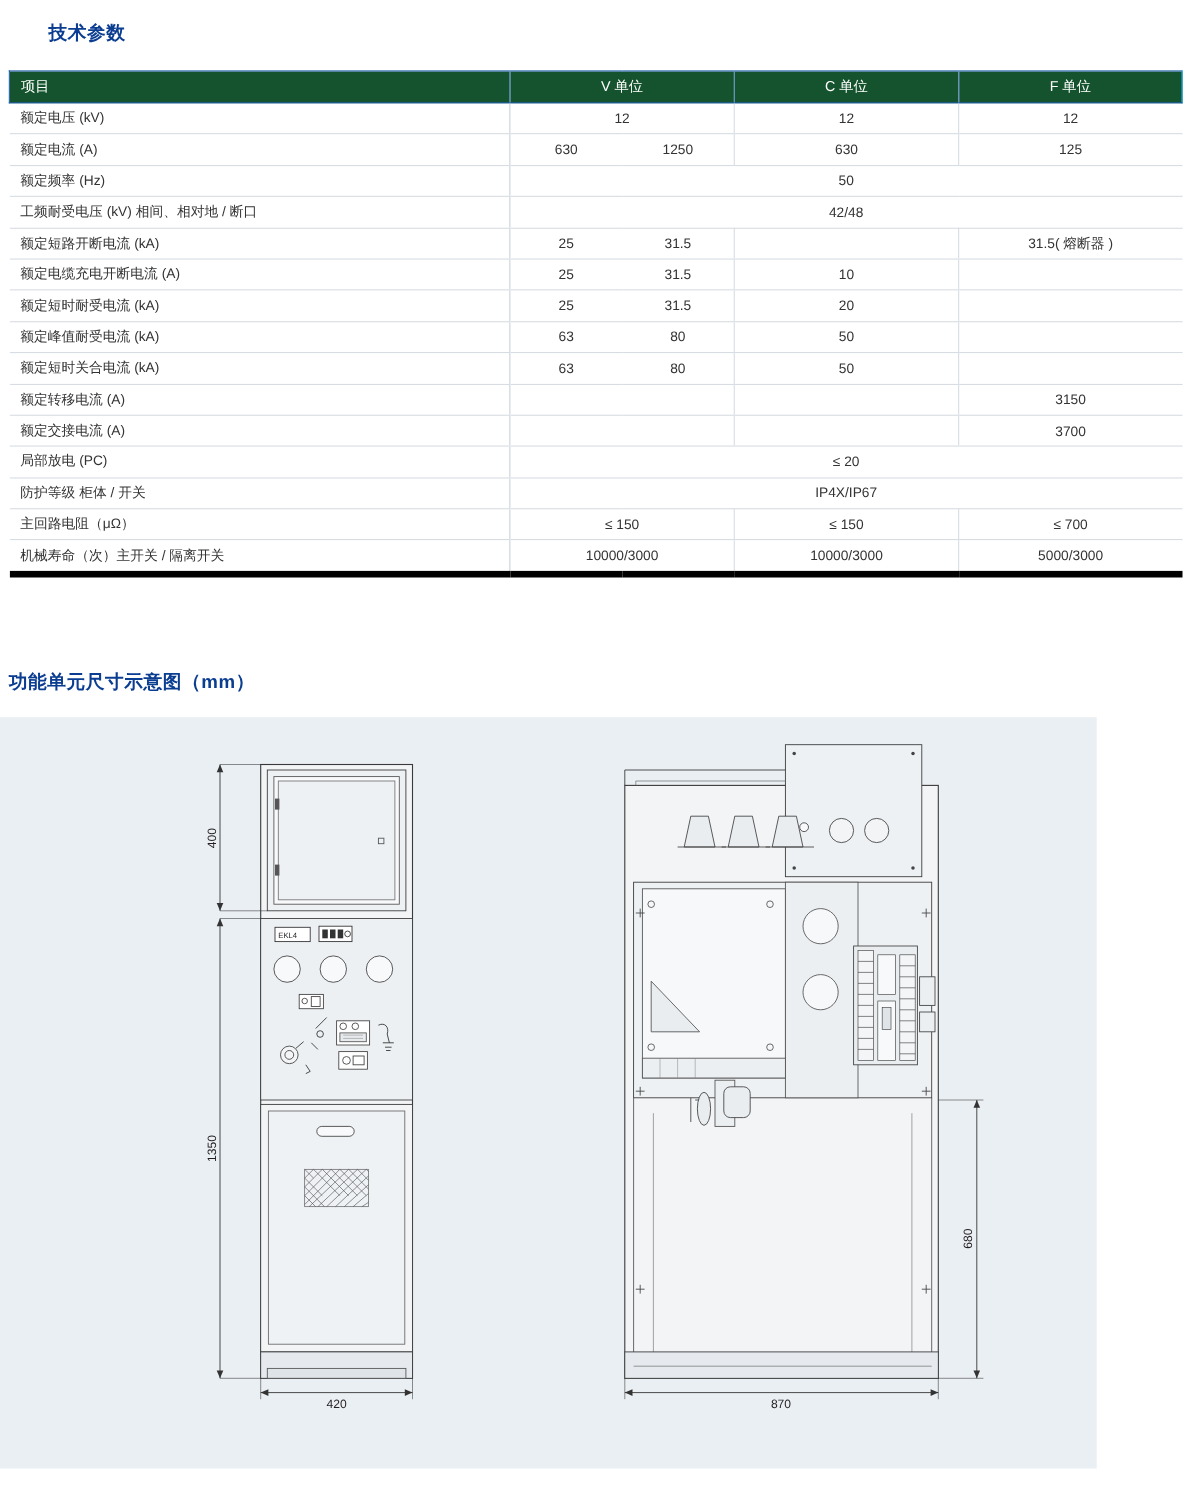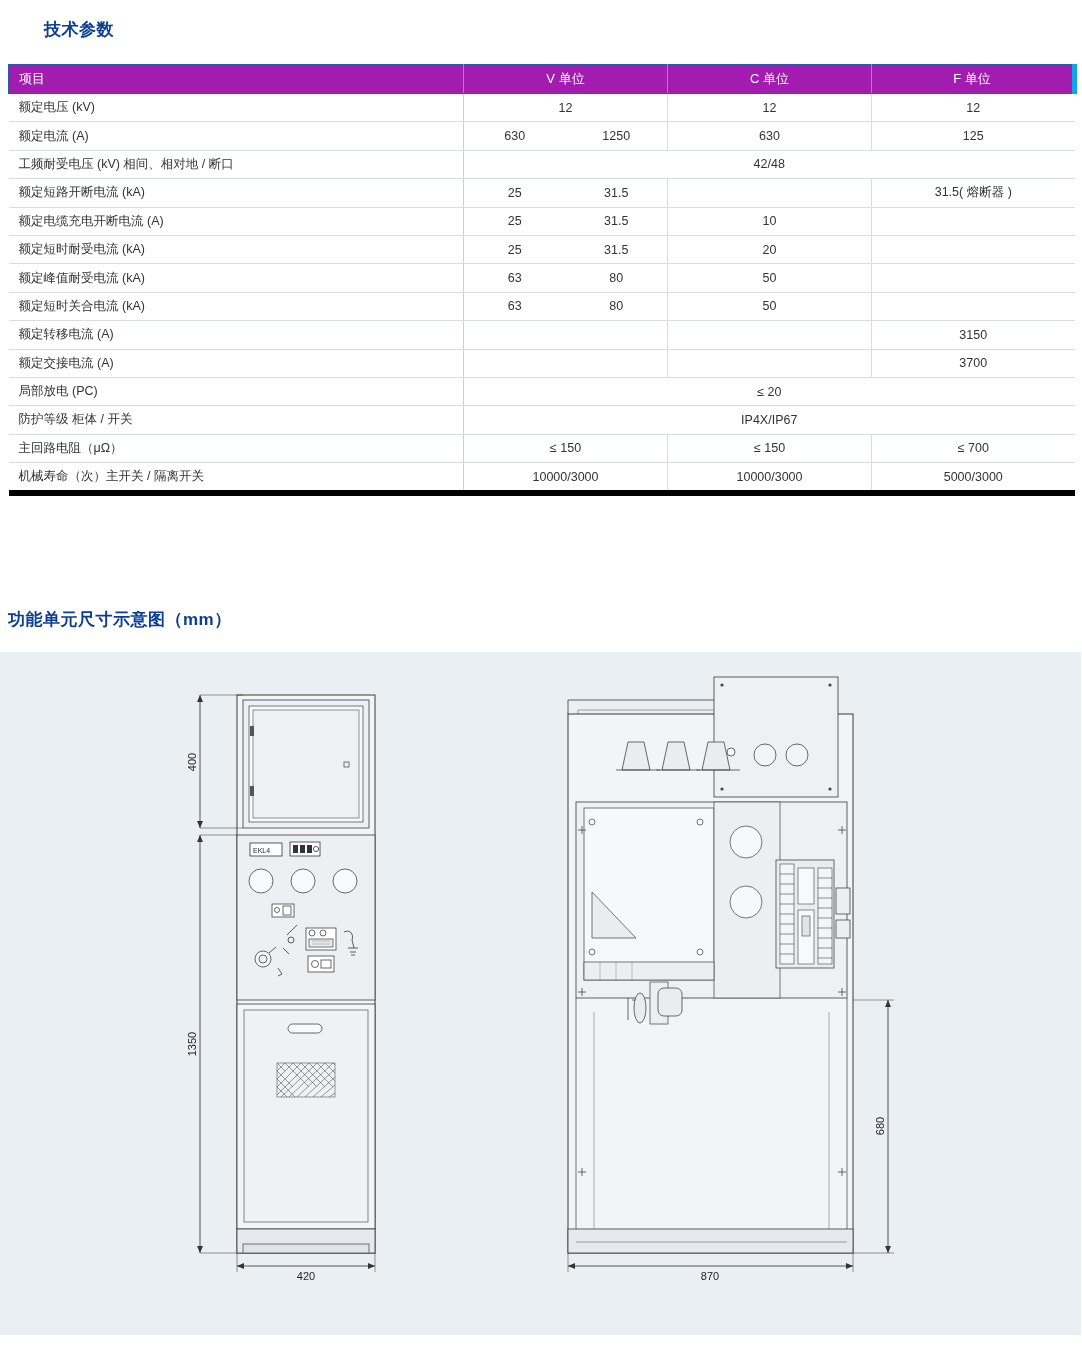--- a/index.html
+++ b/index.html
@@ -47,31 +47,31 @@
     top: 64px;
     width: 1066px;
   }
   table.spec {
     border-collapse: collapse;
     width: 1066px;
     font-size: 12.5px;
     table-layout: fixed;
   }
   table.spec th {
-    background: #a21caf;
+    background: #14532d;
     color: #ffffff;
     font-weight: normal;
     font-size: 13px;
     height: 28px;
     border: 1px solid #1f5fa9;
     border-right-color: #6f9bd0;
     text-align: center;
     padding: 0 6px;
   }
-  table.spec th:last-child { border-right: 5px solid #0ea5e9; }
+  table.spec th:last-child { border-right: 1px solid #0ea5e9; }
   table.spec th.item-head {
     text-align: left;
     padding-left: 10px;
   }
   table.spec td {
     border-bottom: 1px solid #d7dde3;
     height: 27.4px;
     text-align: center;
     padding: 0 4px;
     color: #333333;
@@ -85,21 +85,21 @@
   }
   table.spec tr.last td { border-bottom: 6px solid #000000; }
   .colsep { border-left: 1px solid #d7dde3; }
   .vline-left { border-left: 1px solid #c8d2da; }
 
   
   .diagram-panel {
     position: absolute;
     left: 0;
     top: 652px;
-    width: 1081px;
+    width: 997px;
     height: 683px;
     background: #eaeff3;
   }
   .caption {
     position: absolute;
     width: 100%;
     text-align: center;
     top: 645px;
     font-size: 13.5px;
     color: #231f20;
@@ -159,20 +159,24 @@
         </tr>
 
         <tr>
           <td class="item">额定电流 (A)</td>
           <td class="vline-left">630</td>
           <td>1250</td>
           <td class="colsep">630</td>
           <td class="colsep">125</td>
         </tr>
 
+        <tr>
+          <td class="item">额定频率 (Hz)</td>
+          <td class="vline-left" colspan="4">50</td>
+        </tr>
 
         <tr>
           <td class="item">工频耐受电压 (kV) 相间、相对地 / 断口</td>
           <td class="vline-left" colspan="4">42/48</td>
         </tr>
 
 
         <tr>
           <td class="item">额定短路开断电流 (kA)</td>
           <td class="vline-left">25</td>

